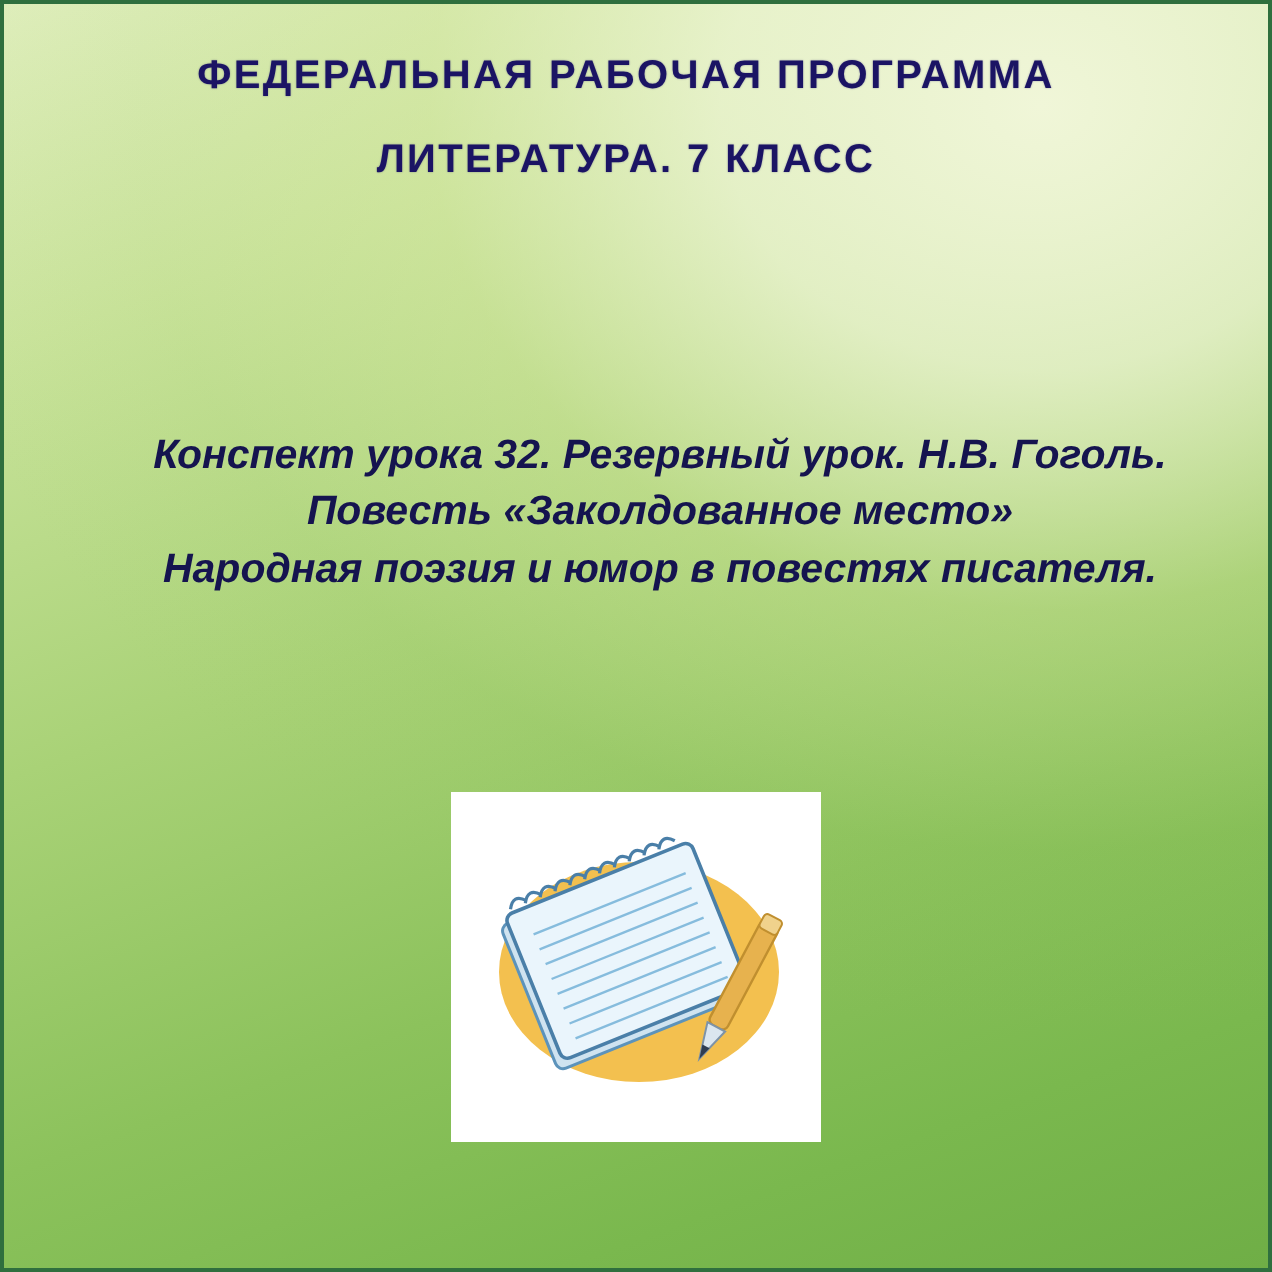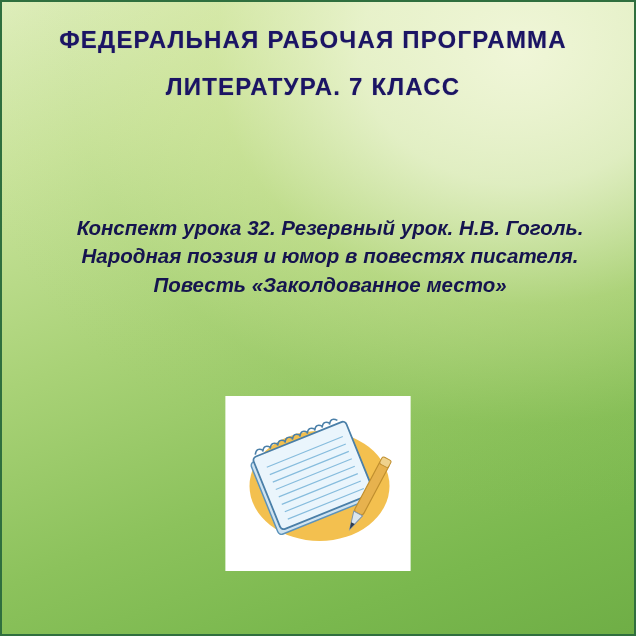--- a/index.html
+++ b/index.html
@@ -27,21 +27,21 @@
   .title-block {
     position: absolute;
     top: 24px;
     left: 0;
     width: 100%;
     text-align: center;
   }
   .title-line {
     color: #1b1464;
     font-weight: bold;
-    font-size: 24px;
+    font-size: 20px;
     letter-spacing: 1.2px;
     line-height: 1.2;
     margin: 0 10px 18px 0;
     text-shadow: 0 0 1px rgba(27,20,100,0.4);
   }
   .title-line.second {
     margin-bottom: 0;
   }
   .subtitle-block {
     position: absolute;
@@ -81,22 +81,22 @@
 
 <div class="slide">
 
   <div class="title-block">
     <div class="title-line">ФЕДЕРАЛЬНАЯ  РАБОЧАЯ  ПРОГРАММА</div>
     <div class="title-line second">ЛИТЕРАТУРА.  7 КЛАСС</div>
   </div>
 
   <div class="subtitle-block">
     <p class="subtitle-line">Конспект урока 32. Резервный урок. Н.В. Гоголь.</p>
+    <p class="subtitle-line">Повесть «Заколдованное место»</p>
     <p class="subtitle-line">Народная поэзия и юмор в повестях писателя.</p>
-    <p class="subtitle-line">Повесть «Заколдованное место»</p>
   </div>
 
   <div class="image-card">
     <svg viewBox="0 0 185 175" xmlns="http://www.w3.org/2000/svg">
       <rect x="0" y="0" width="185" height="175" fill="#ffffff"></rect>
       <ellipse cx="94" cy="90" rx="70" ry="55" fill="#f3c04f"></ellipse>
       <g transform="rotate(-22 90 85)">
         <rect x="36" y="44" width="100" height="78" rx="4" ry="4" fill="#cfe3f0" stroke="#5c93bb" stroke-width="1.5"></rect>
         <rect x="40" y="40" width="100" height="78" rx="4" ry="4" fill="#eaf5fc" stroke="#4a7fa8" stroke-width="1.8"></rect>
         <g stroke="#86bcdd" stroke-width="1.2">

